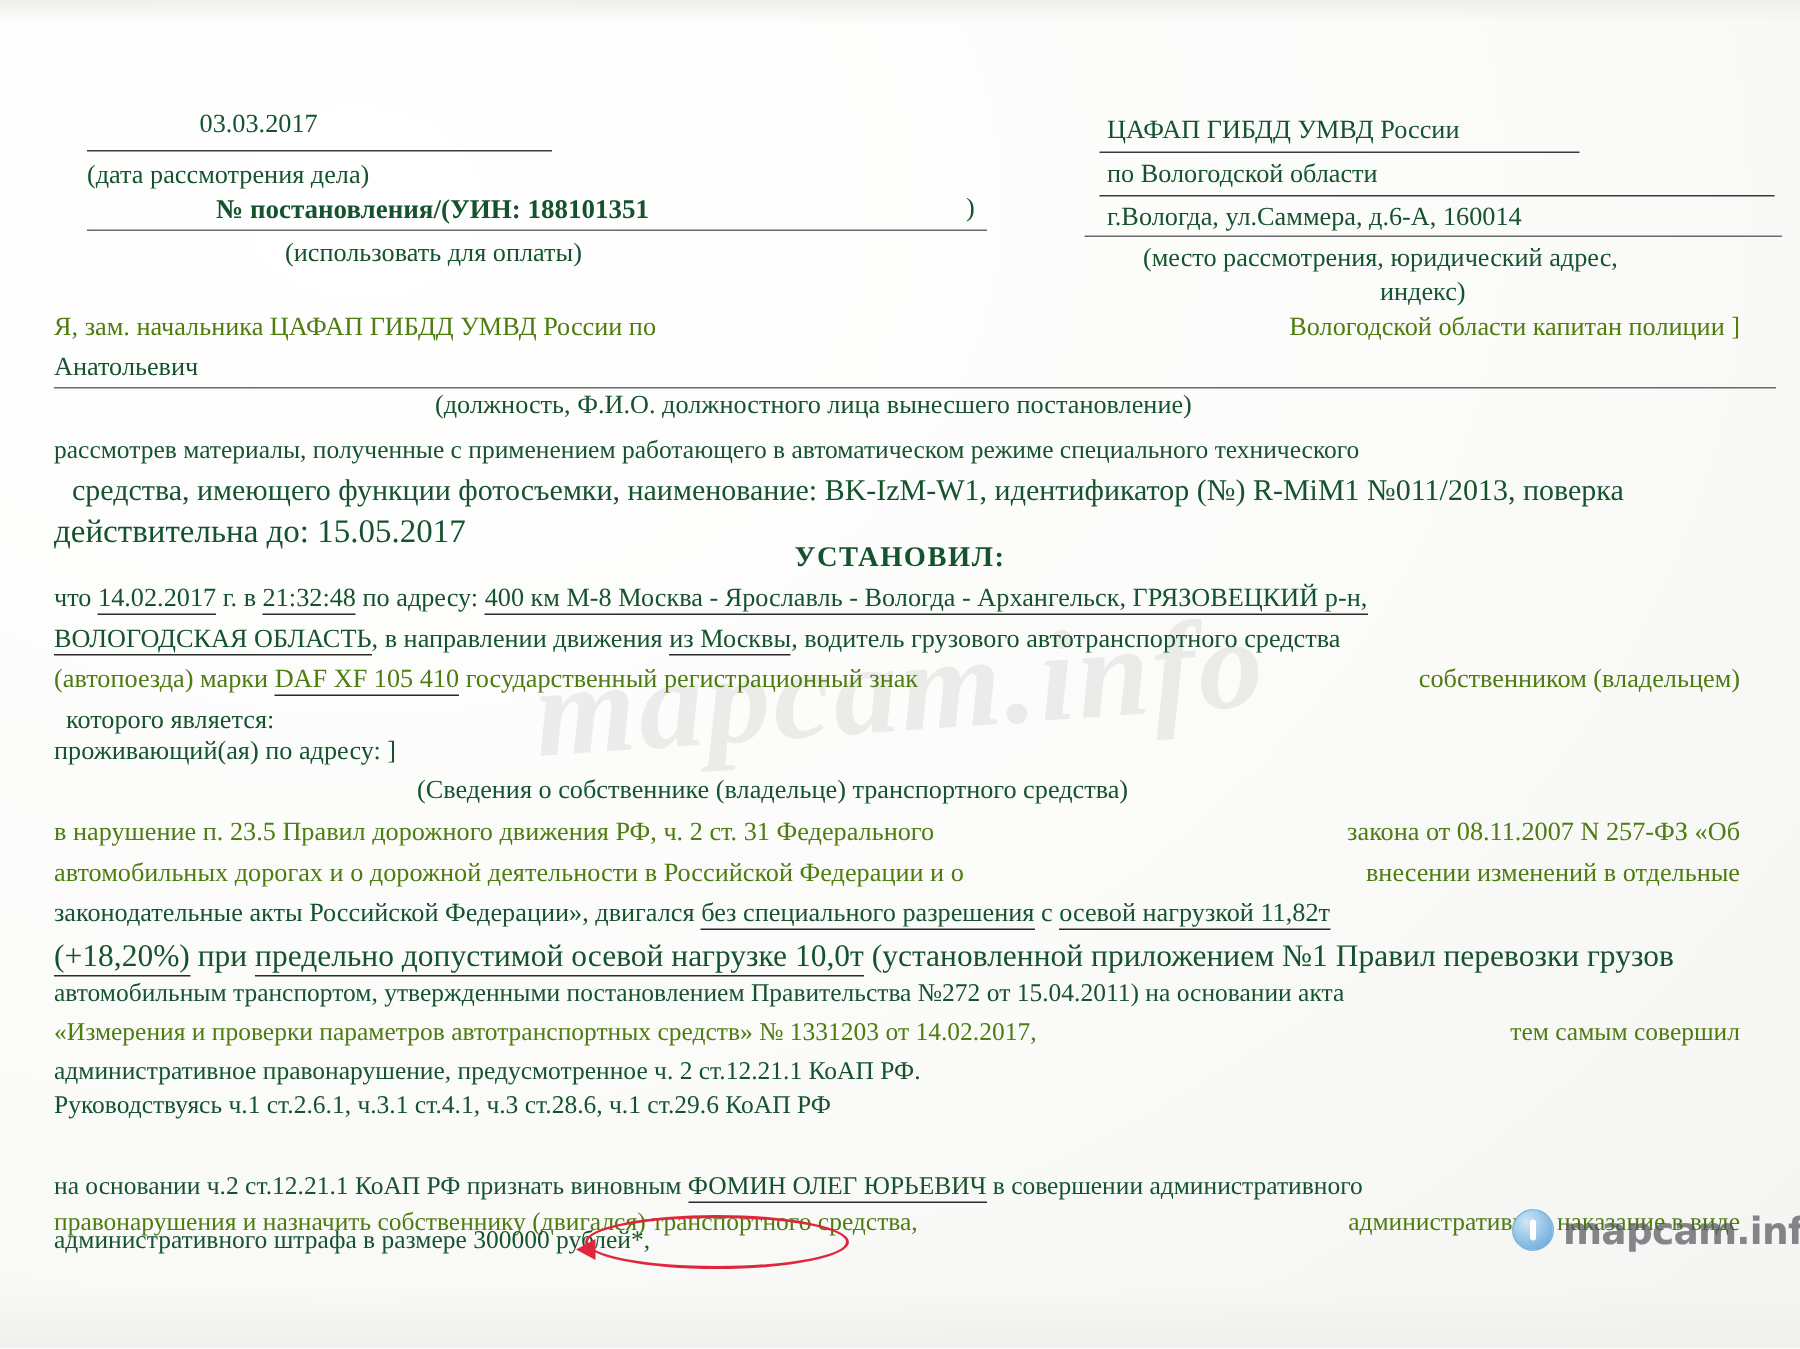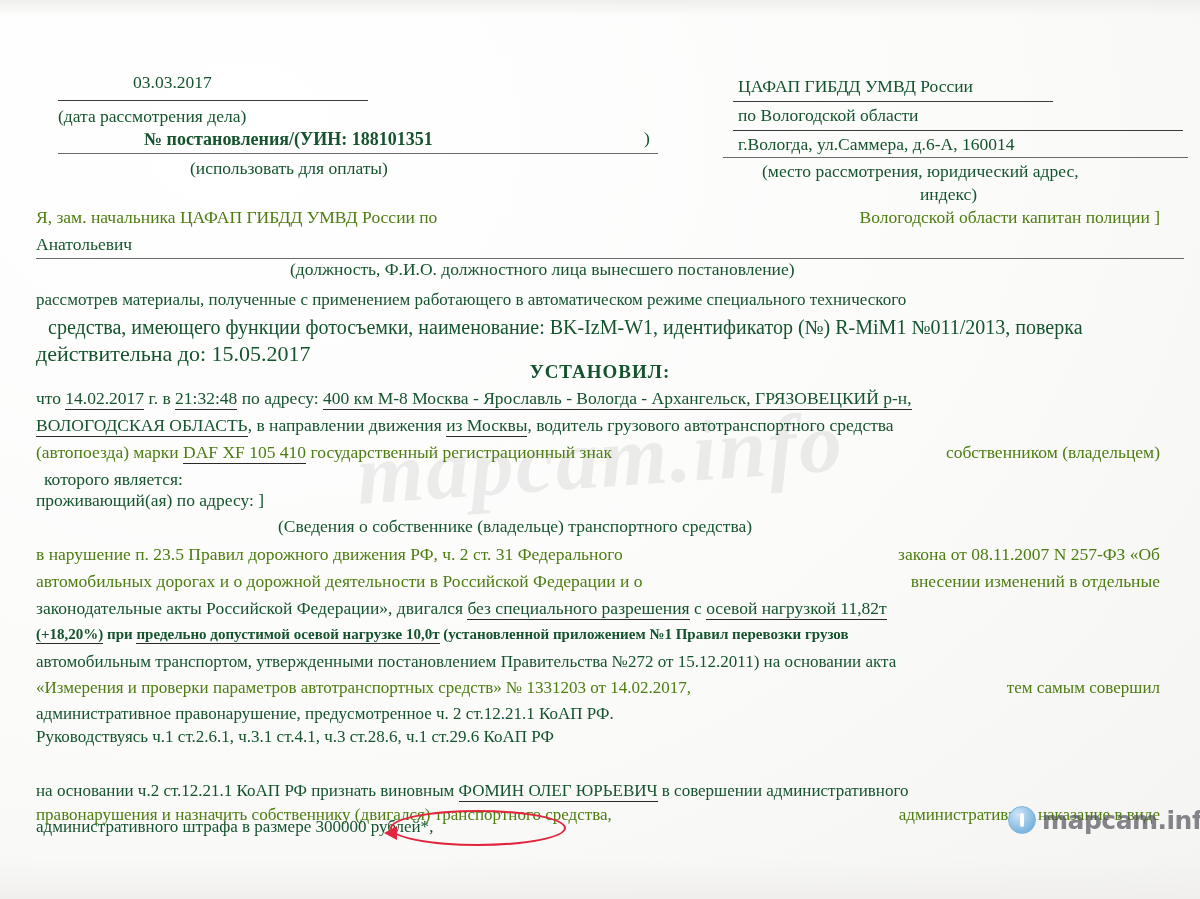--- a/index.html
+++ b/index.html
@@ -212,24 +212,24 @@
       <span>в нарушение п. 23.5 Правил дорожного движения РФ, ч. 2 ст. 31 Федерального</span>
       <span>закона от 08.11.2007 N 257-ФЗ «Об</span>
     </div>
     <div class="just" style="left:36px; top:573px; width:1124px;">
       <span>автомобильных дорогах и о дорожной деятельности в Российской Федерации и о</span>
       <span>внесении изменений в отдельные</span>
     </div>
     <div class="ln" style="left:36px; top:600px;">
       <span>законодательные акты Российской Федерации», двигался </span><span class="u">без специального разрешения</span><span> с </span><span class="u">осевой нагрузкой 11,82т</span>
     </div>
-    <div class="ln" style="left:36px; top:627px; font-size:15px;font-weight:bold;">
+    <div class="ln" style="left:36px; top:627px; font-size:21px;">
       <span class="u">(+18,20%)</span><span> при </span><span class="u">предельно допустимой осевой нагрузке 10,0т</span><span> (установленной приложением №1 Правил перевозки грузов</span>
     </div>
-    <div class="ln" style="left:36px; top:653px; font-size:17px;">автомобильным транспортом, утвержденными постановлением Правительства №272 от 15.12.2011) на основании акта</div>
+    <div class="ln" style="left:36px; top:653px; font-size:17px;">автомобильным транспортом, утвержденными постановлением Правительства №272 от 15.04.2011) на основании акта</div>
     <div class="just" style="left:36px; top:679px; width:1124px; font-size:17px;">
       <span>«Измерения и проверки параметров автотранспортных средств» № 1331203 от 14.02.2017,</span>
       <span>тем самым совершил</span>
     </div>
     <div class="ln" style="left:36px; top:705px; font-size:17px;">административное правонарушение, предусмотренное ч. 2 ст.12.21.1 КоАП РФ.</div>
     <div class="ln" style="left:36px; top:728px; font-size:17px;">Руководствуясь ч.1 ст.2.6.1, ч.3.1 ст.4.1, ч.3 ст.28.6, ч.1 ст.29.6 КоАП РФ</div>
 
 
     <div class="ln" style="left:36px; top:782px; font-size:17px;">
       <span>на основании ч.2 ст.12.21.1 КоАП РФ признать виновным </span><span class="u">ФОМИН ОЛЕГ ЮРЬЕВИЧ</span><span> в совершении административного</span>

